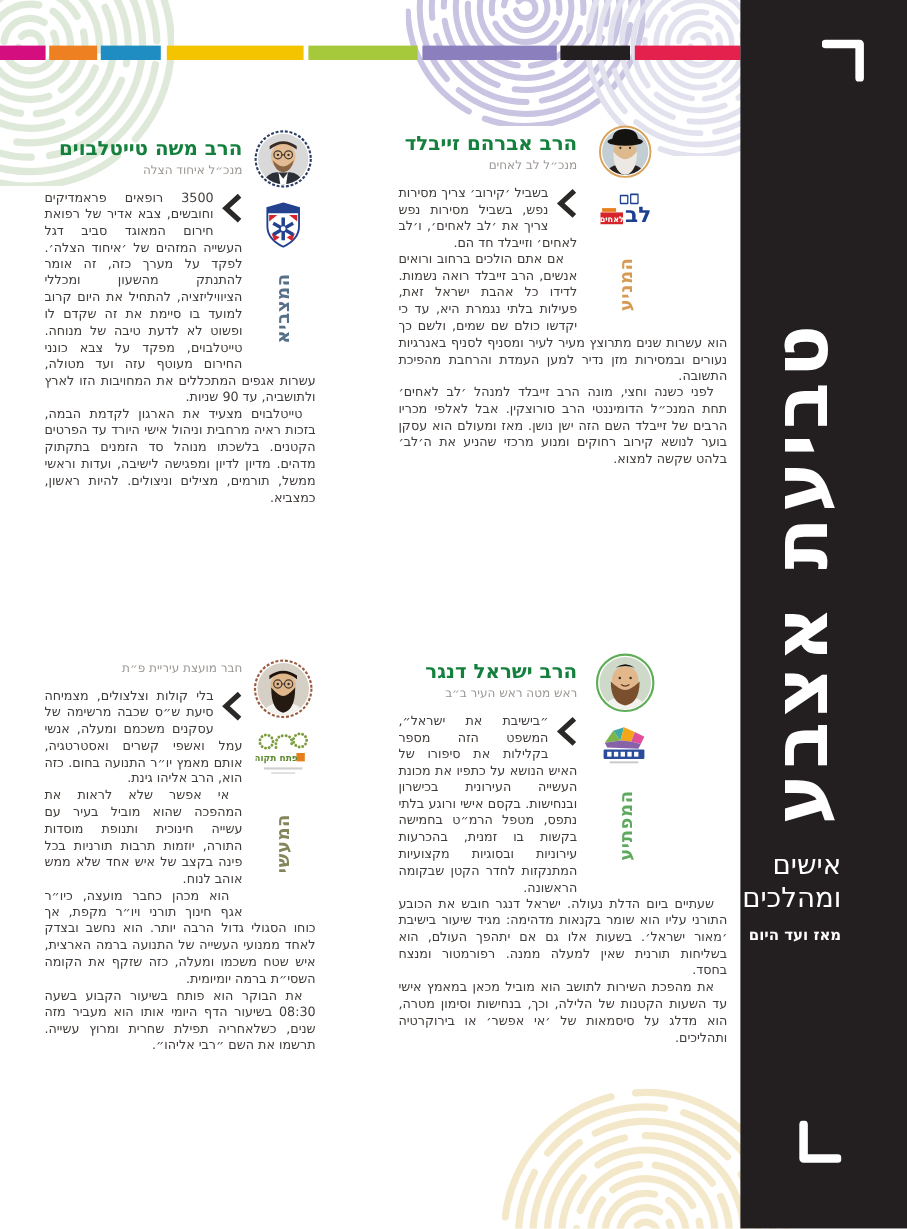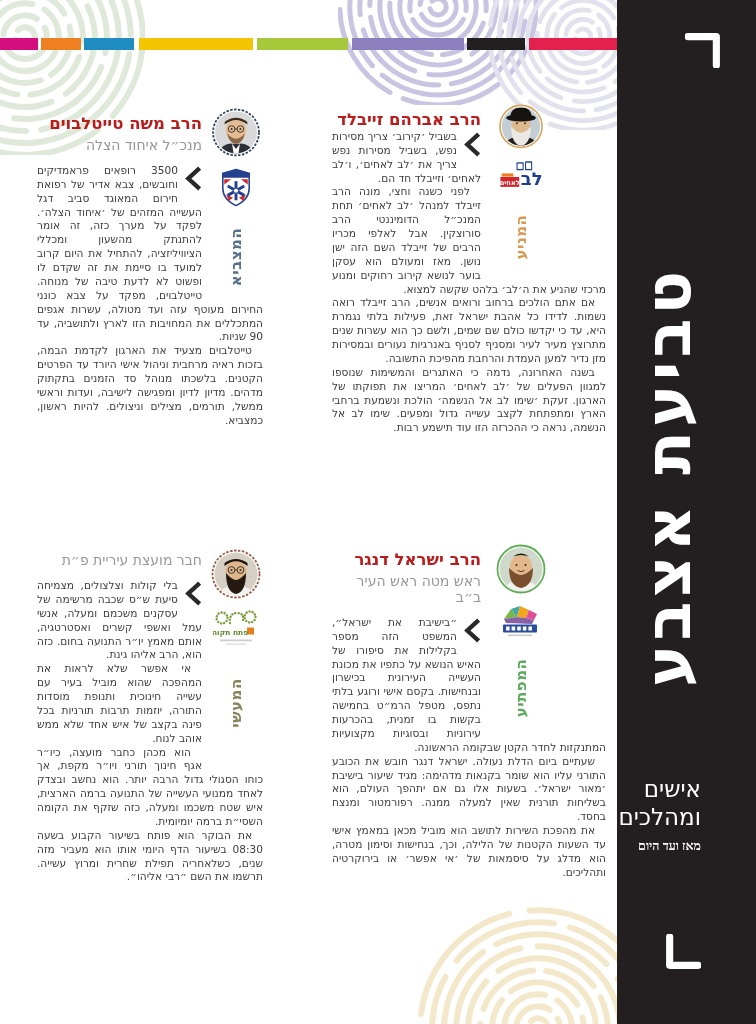--- a/index.html
+++ b/index.html
@@ -23,23 +23,23 @@
   .cs6{width:58px;margin-right:4px}.cs7{width:88px}
 
   
   .sidebar { position:absolute; top:0; left:617px; width:139px; height:1024px; z-index:3; }
   .bracket-top { position:absolute; top:30px; right:33px; width:38px; height:38px; }
   .bracket-bottom { position:absolute; top:934px; left:46px; width:38px; height:38px; }
   .side-title { position:absolute; top:248px; left:14px; width:74px; height:458px;
                 display:flex; align-items:center; justify-content:center; }
   .side-title span { transform:rotate(-90deg); white-space:nowrap; color:#fff;
                      font-size:64px; font-weight:bold; letter-spacing:4px; }
-  .side-sub { position:absolute; top:776px; right:55px; width:82px; text-align:right; color:#fff; }
+  .side-sub { position:absolute; top:708px; right:55px; width:82px; text-align:right; color:#fff; }
   .side-sub .big { font-size:23px; font-weight:400; line-height:1.2; }
-  .side-sub .small { font-size:12.5px; font-weight:bold; margin-top:8px;font-family:Liberation Serif, serif; }
+  .side-sub .small { font-size:12.5px; font-weight:bold; margin-top:8px; }
 
   
   .article { position:absolute; z-index:2; color:#403c3a; }
   .art-right { width:274px; }
   .art-left  { width:226px; }
   #art1 { top:104px; right:150px; }
   #art2 { top:108px; right:493px; }
   #art3 { top:544px; right:150px; }
   #art4 { top:549px; right:493px; }
 
@@ -49,22 +49,22 @@
   #art1 .media { height:172px; }
   #art2 .media { height:192px; }
   #art3 .media { height:196px; }
   #art4 .media { height:212px; }
 
   .avatar { width:50px; height:50px; display:block; margin-bottom:11px; }
   .logo { display:block; margin-bottom:5px; }
   .vlabel { height:88px; display:flex; align-items:center; justify-content:center; margin-top:2px; }
   .vlabel span { transform:rotate(-90deg); white-space:nowrap; font-size:15px; font-weight:bold; letter-spacing:0.5px; }
 
-  .a-title { font-size:16.5px; font-weight:bold; color:#b91c1c; padding-top:7px; line-height:1.15; }
-  .a-sub   { font-size:14px; color:#9a9693; margin:3px 0 11px;text-align:right; }
+  .a-title { font-size:16.5px; font-weight:bold; color:#15803d; padding-top:7px; line-height:1.15; }
+  .a-sub   { font-size:10px; color:#9a9693; margin:3px 0 11px;text-align:right; }
   .a-body p { font-size:10.6px; line-height:1.31; text-align:justify; color:#403c3a; }
   .a-body p + p { text-indent:11px; }
   .lead-arrow { float:right; width:17px; height:25px; margin:2px 0 2px 7px; }
   .lead-arrow svg { width:100%; height:100%; }
 
   .hidden-defs { position:absolute; width:0; height:0; overflow:hidden; }
 </style>
 </head>
 <body>
 
@@ -139,30 +139,30 @@
         <text x="36" y="28" font-size="20" font-weight="bold" fill="#1d3f8f" text-anchor="middle">לב</text>
         <rect x="2.5" y="15" width="13" height="3.5" fill="#e87f1e"></rect>
         <rect x="1" y="19" width="21" height="11" fill="#d6242b"></rect>
         <text x="11.5" y="27.5" font-size="7.5" font-weight="bold" fill="#fff" text-anchor="middle">לאחים</text>
       </svg>
       <div class="vlabel">
         <span style="color: rgb(215, 154, 82);">המניע</span>
       </div>
     </div>
     <h2 class="a-title">הרב אברהם זייבלד</h2>
+    <div class="a-sub">מנכ״ל לב לאחים</div>
     <div class="a-body">
       <span class="lead-arrow">
         <svg viewBox="0 0 18 26">
             <path d="M15.5,2 L3.5,13 L15.5,24" fill="none" stroke="#2b2927" stroke-width="4.6"></path>
           </svg>
       </span>
       <p>בשביל ׳קירוב׳ צריך מסירות נפש, בשביל מסירות נפש צריך את ׳לב לאחים׳, ו׳לב לאחים׳ וזייבלד חד הם.</p>
+      <p>אם אתם הולכים ברחוב ורואים אנשים, הרב זייבלד רואה נשמות. לדידו כל אהבת ישראל זאת, פעילות בלתי נגמרת היא, עד כי יקדשו כולם שם שמים, ולשם כך הוא עשרות שנים מתרוצץ מעיר לעיר ומסניף לסניף באנרגיות נעורים ובמסירות מזן נדיר למען העמדת והרחבת מהפיכת התשובה.</p>
       <p>לפני כשנה וחצי, מונה הרב זייבלד למנהל ׳לב לאחים׳ תחת המנכ״ל הדומיננטי הרב סורוצקין. אבל לאלפי מכריו הרבים של זייבלד השם הזה ישן נושן. מאז ומעולם הוא עסקן בוער לנושא קירוב רחוקים ומנוע מרכזי שהניע את ה׳לב׳ בלהט שקשה למצוא.</p>
-      <p>אם אתם הולכים ברחוב ורואים אנשים, הרב זייבלד רואה נשמות. לדידו כל אהבת ישראל זאת, פעילות בלתי נגמרת היא, עד כי יקדשו כולם שם שמים, ולשם כך הוא עשרות שנים מתרוצץ מעיר לעיר ומסניף לסניף באנרגיות נעורים ובמסירות מזן נדיר למען העמדת והרחבת מהפיכת התשובה.</p>
-      <p>בשנה האחרונה, נדמה כי האתגרים והמשימות שנוספו למגוון הפעלים של ׳לב לאחים׳ המריצו את תפוקתו של הארגון. זעקת ׳שימו לב אל הנשמה׳ הולכת ונשמעת ברחבי הארץ ומתפתחת לקצב עשייה גדול ומפעים. שימו לב אל הנשמה, נראה כי ההכרזה הזו עוד תישמע רבות.</p>
     </div>
   </article>
 
   <article class="article art-left" id="art2">
     <div class="media">
       <svg class="avatar" viewBox="0 0 50 50">
         <defs>
             <clipPath id="av2c">
               <circle cx="25" cy="25" r="21.5"></circle>
             </clipPath>

